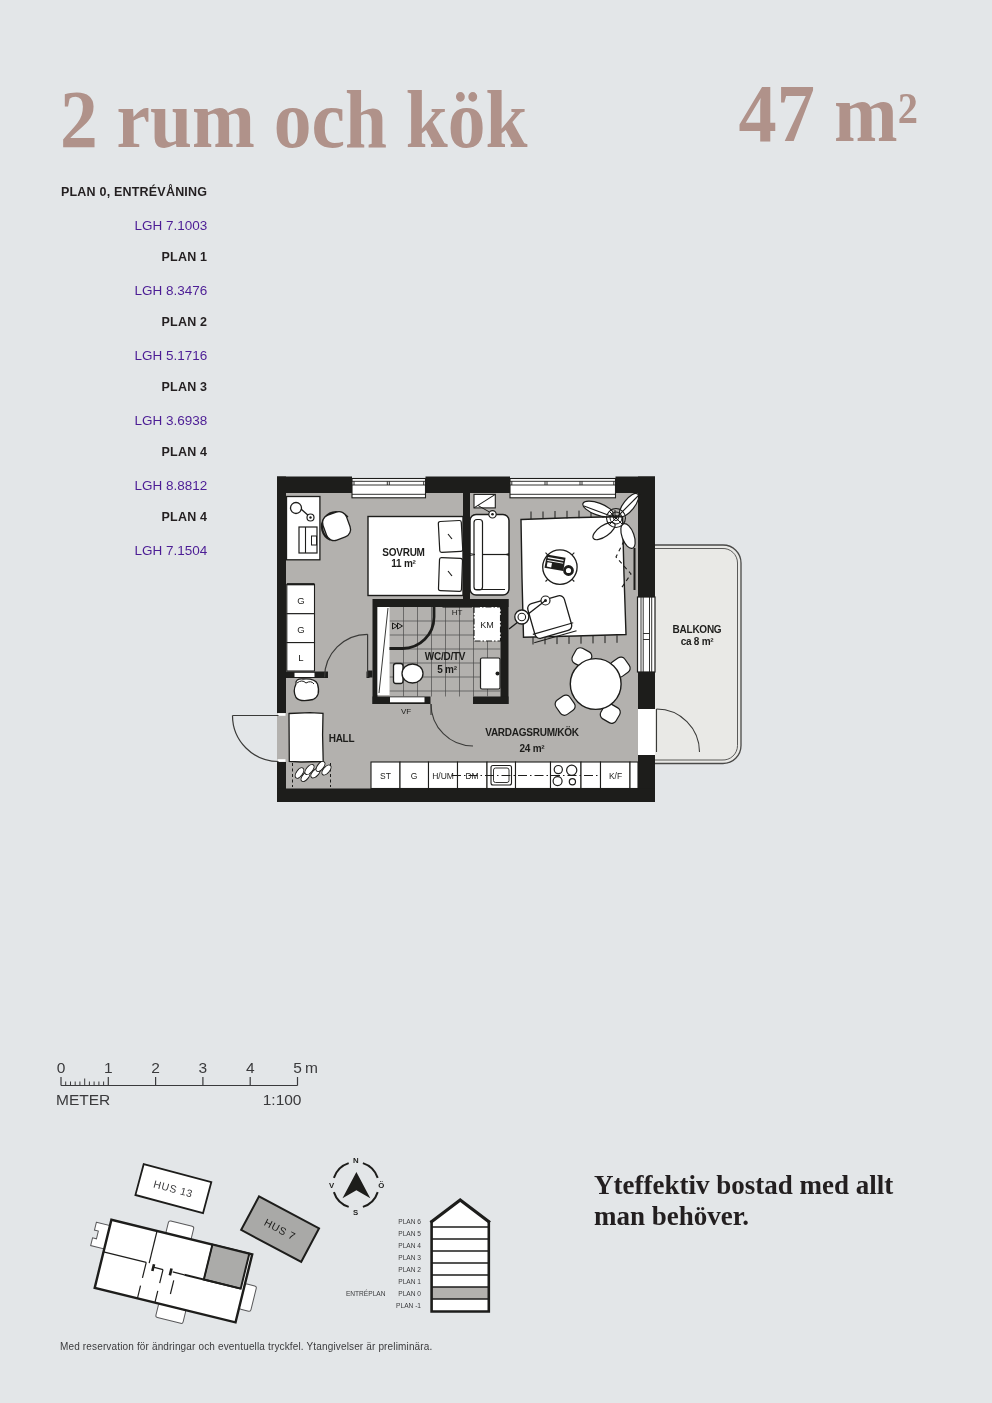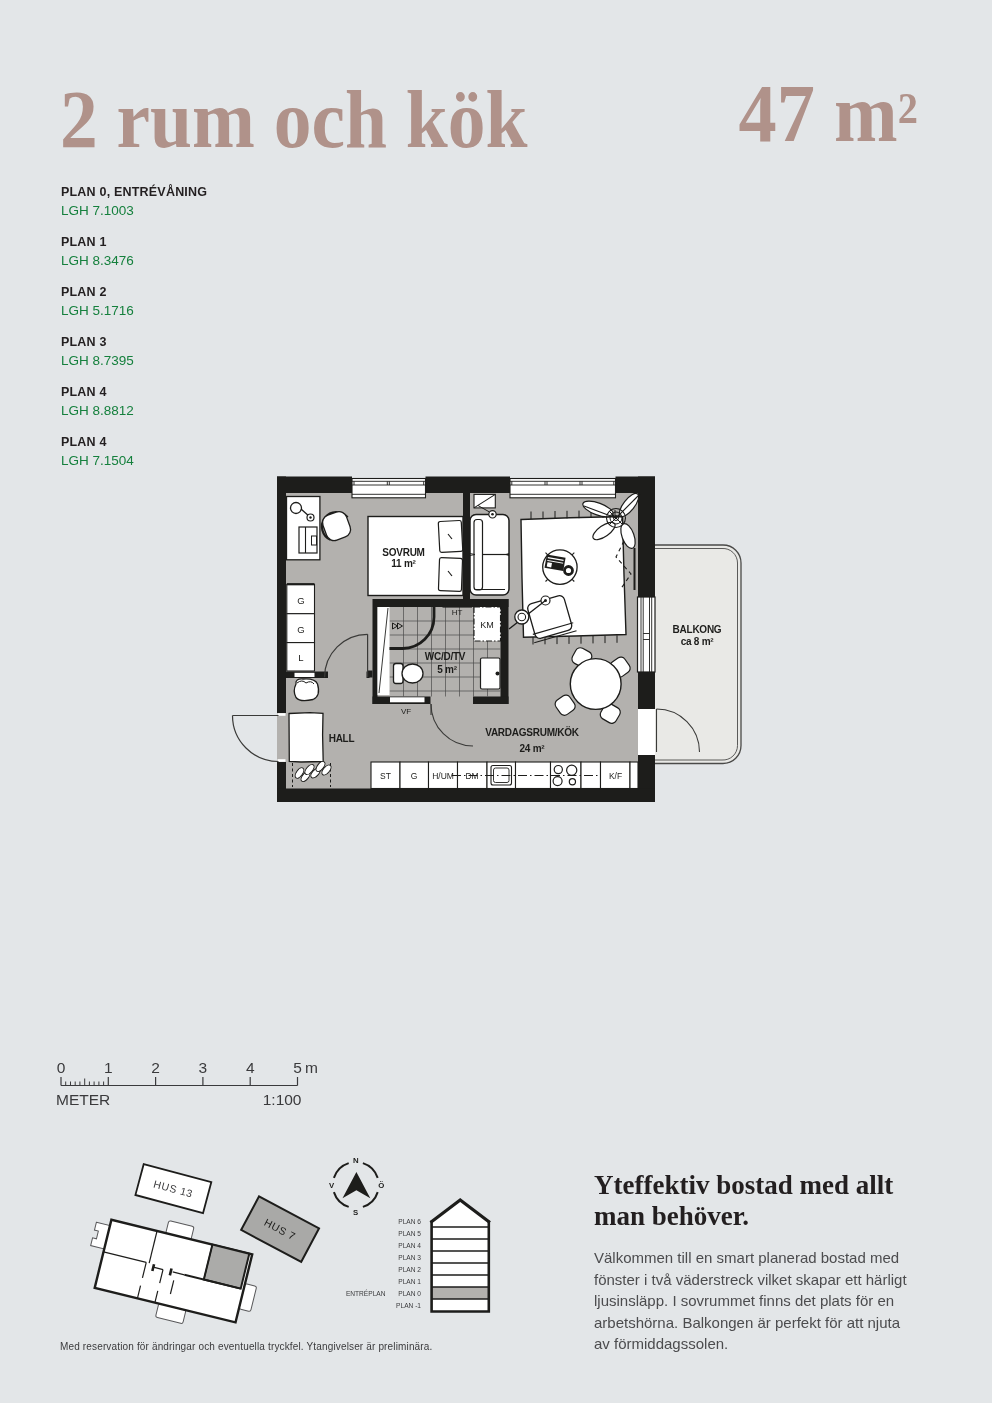--- a/index.html
+++ b/index.html
@@ -1,23 +1,23 @@
 <!DOCTYPE html>
 <html><head>
 <meta charset="utf-8">
 <style>
   html,body{margin:0;padding:0;}
   .page{position:relative;width:992px;height:1403px;background:#e3e6e8;font-family:"Liberation Sans",sans-serif;overflow:hidden;text-decoration:underline;}
   .title{position:absolute;left:60px;top:71px;font-family:"Liberation Serif",serif;font-weight:bold;font-size:83px;color:#b0928a;letter-spacing:0;transform:scaleX(0.909);transform-origin:0 0;white-space:nowrap;}
   .area{position:absolute;top:65px;right:74px;font-family:"Liberation Serif",serif;font-weight:bold;font-size:83px;color:#b0928a;transform:scaleX(0.92);transform-origin:100% 0;white-space:nowrap;}
   .area sup{font-size:44px;vertical-align:18px;letter-spacing:0;}
   .planlist{position:absolute;left:61px;top:185px;}
-  .planlist .g{margin-bottom:17px;}
+  .planlist .g{margin-bottom:17px;text-align:right;}
   .planlist .p{font-size:12.5px;font-weight:bold;color:#231f20;letter-spacing:0.2px;}
-  .planlist .l{font-size:13.5px;color:#15803d;margin-top:4px;}
+  .planlist .l{font-size:13.5px;color:#4c1d95;margin-top:19px;}
   .h2{position:absolute;left:594px;top:1170px;width:400px;font-family:"Liberation Serif",serif;font-weight:bold;font-size:27px;line-height:31px;color:#231f20;}
   .para{position:absolute;left:594px;top:1247px;font-size:15px;line-height:21.6px;color:#4c4c4e;white-space:nowrap;}
   .foot{position:absolute;left:60px;top:1341px;font-size:10px;color:#3b3b3d;letter-spacing:0.15px;}
   svg{position:absolute;left:0;top:0;}
   text{font-family:"Liberation Sans",sans-serif;}
 </style>
 </head>
 <body>
 <div class="page">
   <div class="title">2 rum och kök</div>
@@ -30,33 +30,32 @@
     <div class="g">
         <div class="p">PLAN 1</div>
         <div class="l">LGH 8.3476</div>
       </div>
     <div class="g">
         <div class="p">PLAN 2</div>
         <div class="l">LGH 5.1716</div>
       </div>
     <div class="g">
         <div class="p">PLAN 3</div>
-        <div class="l">LGH 8.7395</div>
+        <div class="l">LGH 3.6938</div>
       </div>
     <div class="g">
         <div class="p">PLAN 4</div>
         <div class="l">LGH 8.8812</div>
       </div>
     <div class="g">
         <div class="p">PLAN 4</div>
         <div class="l">LGH 7.1504</div>
       </div>
   </div>
   <div class="h2">Yteffektiv bostad med allt<br>man behöver.</div>
-  <div class="para">Välkommen till en smart planerad bostad med<br>fönster i två väderstreck vilket skapar ett härligt<br>ljusinsläpp. I sovrummet finns det plats för en<br>arbetshörna. Balkongen är perfekt för att njuta<br>av förmiddagssolen.</div>
   <div class="foot">Med reservation för ändringar och eventuella tryckfel. Ytangivelser är preliminära.</div>
   <svg width="992" height="1403" viewBox="0 0 992 1403">
   <g id="plan">
 
     <path d="M655,545 L723,545 A18,18 0 0 1 741,563 L741,745.5 A18,18 0 0 1 723,763.5 L655,763.5 Z" fill="#e9e9e6"></path>
     <path d="M655,545 L723,545 A18,18 0 0 1 741,563 L741,745.5 A18,18 0 0 1 723,763.5 L655,763.5" fill="none" stroke="#4a4a48" stroke-width="1.3"></path>
     <path d="M655,548.5 L722,548.5 A14.5,14.5 0 0 1 737.5,563 L737.5,745.5 A14.5,14.5 0 0 1 722,760 L655,760" fill="none" stroke="#4a4a48" stroke-width="0.9"></path>
     <text x="697" y="632.5" font-size="10" font-weight="bold" letter-spacing="-0.25" fill="#1d1d1b" text-anchor="middle">BALKONG</text>
     <text x="697" y="644.5" font-size="10" font-weight="bold" letter-spacing="-0.25" fill="#1d1d1b" text-anchor="middle">ca 8 m²</text>
 

